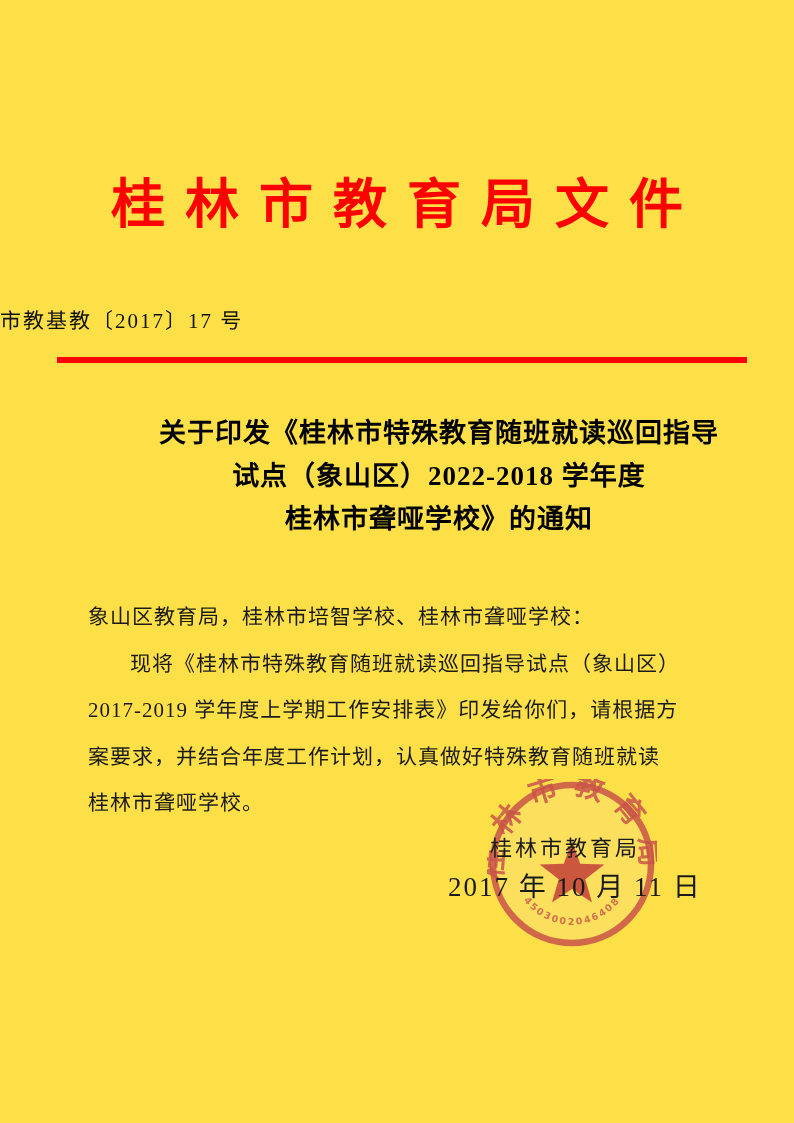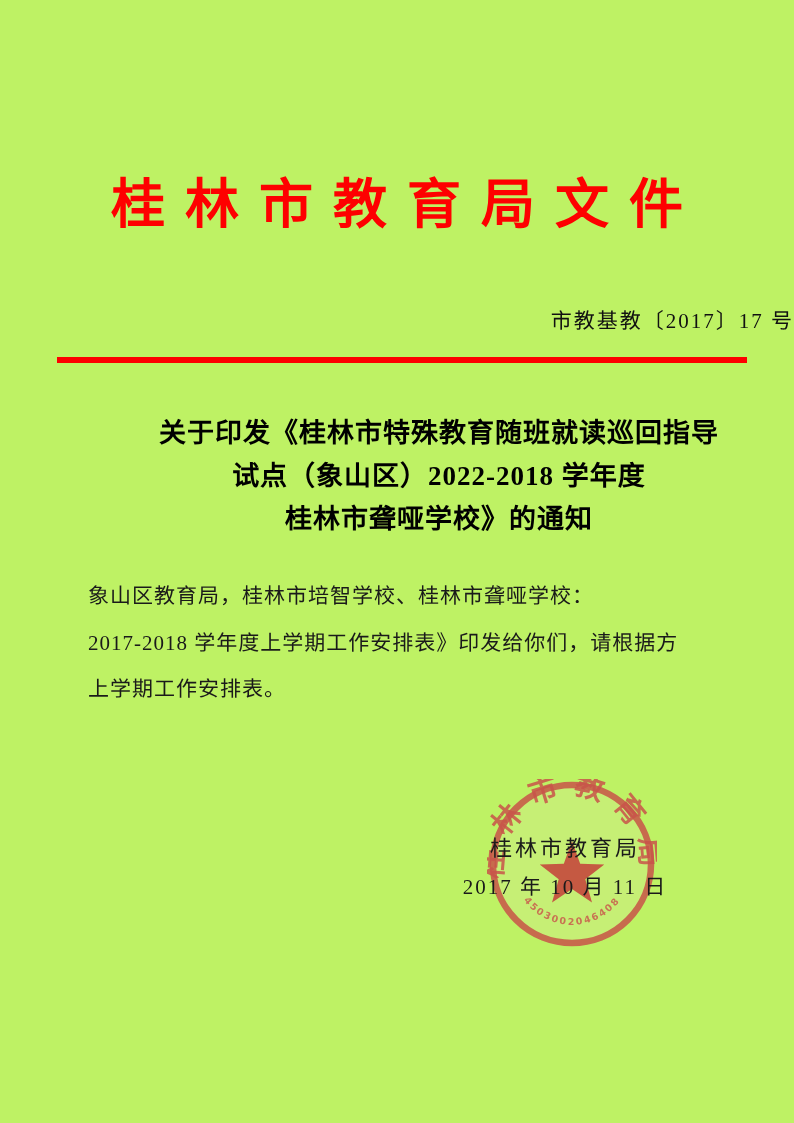--- a/index.html
+++ b/index.html
@@ -1,39 +1,39 @@
 <!DOCTYPE html>
 <html lang="zh-CN"><head>
 <meta charset="utf-8">
 <style>
   html,body{margin:0;padding:0;background:#888;}
   .page{
     position:relative;
     width:794px;height:1123px;
     margin:0 auto;
-    background:#bef264;
+    background:#fde047;
     overflow:hidden;
     font-family:"Liberation Serif","DejaVu Serif",serif;
   }
   .banner{
     position:absolute;
     left:0;top:172px;width:794px;
     text-align:center;
     font-size:54px;
     line-height:66px;
     font-weight:900;
     color:#fe0000;
     letter-spacing:20px;
     text-indent:20px;
     white-space:nowrap;
   }
   .docnum{
     position:absolute;
     left:0;top:306px;width:794px;
-    text-align:right;
+    text-align:left;
     font-size:21px;
     line-height:30px;
     color:#111111;
     letter-spacing:2px;
     white-space:nowrap;
   }
   .redrule{
     position:absolute;
     left:57px;top:357px;
     width:690px;height:6px;
@@ -46,21 +46,21 @@
     font-size:27px;
     line-height:43px;
     font-weight:700;
     color:#000000;
     letter-spacing:1px;
     white-space:nowrap;
     padding-left:42px;
   }
   .body-text{
     position:absolute;
-    left:88px;top:573px;
+    left:88px;top:594px;
     width:640px;
     font-size:21px;
     line-height:46.5px;
     color:#1a1a1a;
     letter-spacing:1px;
   }
   .body-text .bline{white-space:nowrap;}
   .body-text .indent{text-indent:2em;}
   .seal{
     position:absolute;
@@ -70,43 +70,45 @@
   .signature{
     position:absolute;
     left:448px;top:830px;
     width:234px;
     text-align:center;
     color:#1a1a1a;
     line-height:38px;
     white-space:nowrap;
   }
   .signature .issuer{font-size:22px;letter-spacing:3px;}
-  .signature .date{font-size:21px;letter-spacing:2px;}
+  .signature .date{font-size:27px;letter-spacing:2px;}
 </style>
 </head>
 <body>
 
 <div class="page">
 
   <div class="banner">桂林市教育局文件</div>
 
   <div class="docnum">市教基教〔2017〕17 号</div>
 
   <div class="redrule"></div>
 
   <div class="notice-title">
     <div>关于印发《桂林市特殊教育随班就读巡回指导</div>
     <div>试点（象山区）2022-2018 学年度</div>
     <div>桂林市聋哑学校》的通知</div>
   </div>
 
   <div class="body-text">
     <div class="bline">象山区教育局，桂林市培智学校、桂林市聋哑学校：</div>
-    <div class="bline">2017-2018 学年度上学期工作安排表》印发给你们，请根据方</div>
-    <div class="bline">上学期工作安排表。</div>
+    <div class="bline indent">现将《桂林市特殊教育随班就读巡回指导试点（象山区）</div>
+    <div class="bline">2017-2019 学年度上学期工作安排表》印发给你们，请根据方</div>
+    <div class="bline">案要求，并结合年度工作计划，认真做好特殊教育随班就读</div>
+    <div class="bline">桂林市聋哑学校。</div>
   </div>
 
   <div class="seal">
     <svg width="170" height="170" viewBox="0 0 170 170" xmlns="http://www.w3.org/2000/svg" xmlns:xlink="http://www.w3.org/1999/xlink">
       <defs>
         <path id="sealTopArc" d="M 25.3 120 A 69 69 0 1 1 144.7 120" fill="none"></path>
         <path id="sealBottomArc" d="M 38 123 A 60 60 0 0 0 132 123" fill="none"></path>
       </defs>
       <circle cx="85" cy="85" r="79" fill="rgba(246,220,218,0.18)" stroke-width="6.5" opacity="0.85" stroke="#c9544a"></circle>
       <polygon points="85,62 93.2,84.7 117.3,85.5 98.3,100.3 105,123.5 85,110 65,123.5 71.7,100.3 52.7,85.5 76.8,84.7" opacity="0.88" fill="#c5443b"></polygon>

